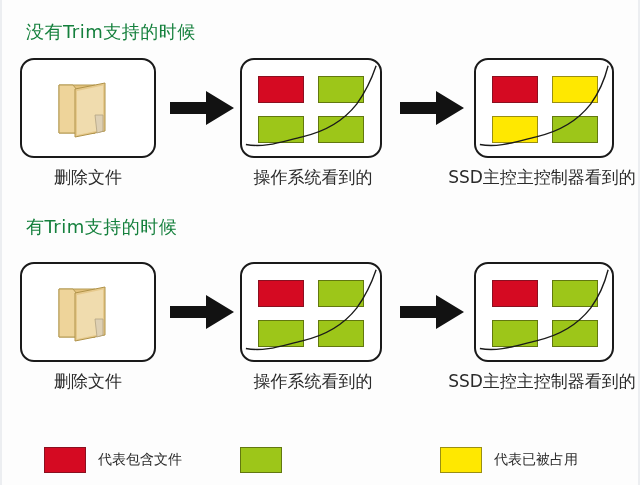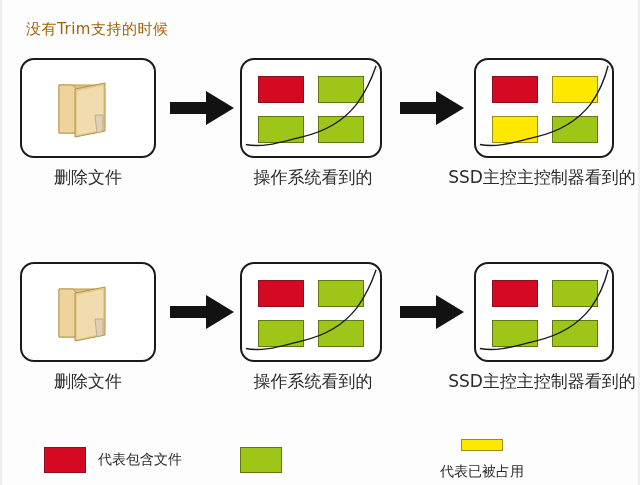--- a/index.html
+++ b/index.html
@@ -18,22 +18,22 @@
     background: #fdfdfd;
     border-left: 2px solid #eceef1;
     border-right: 2px solid #eceef1;
     box-sizing: border-box;
     overflow: hidden;
   }
 
   
   .section-title {
     position: absolute;
-    font-size: 15px;
-    color: #a16207;
+    font-size: 18px;
+    color: #15803d;
     letter-spacing: 0.5px;
     white-space: nowrap;
   }
   #title-row-0 { left: 24px; top: 20px; }
   #title-row-1 { left: 24px; top: 215px; }
 
   
   .row {
     position: absolute;
     left: 0;
@@ -130,21 +130,21 @@
     position: absolute;
     top: 14px;
     display: flex;
     align-items: center;
     gap: 12px;
     height: 42px;
     font-family: Liberation Mono, monospace;
   }
   #legend-item-0 { left: 42px; }
   #legend-item-1 { left: 238px; }
-  #legend-item-2 { left: 438px; flex-direction: column; }
+  #legend-item-2 { left: 438px; }
   .legend-swatch {
     width: 42px;
     height: 26px;
     box-sizing: border-box;
     border: 1px solid #6e7a14;
   }
   .legend-label {
     font-size: 14px;
     color: #2b2b2b;
     white-space: nowrap;
@@ -212,20 +212,21 @@
           <path d="M4 88 C 24 92, 44 84, 62 80 C 84 75, 104 64, 118 46 C 128 32, 133 18, 136 6" fill="none" stroke="#1a1a1a" stroke-width="1.4"></path>
         </svg>
       </div>
     </div>
 
     <div class="caption cap-folder">删除文件</div>
     <div class="caption cap-os">操作系统看到的</div>
     <div class="caption cap-ssd">SSD主控主控制器看到的</div>
   </div>
 
+  <div class="section-title" id="title-row-1">有Trim支持的时候</div>
 
   <div class="row" id="row-1">
 
     <div class="panel panel-folder">
       <svg class="folder-icon" viewBox="0 0 70 66">
         <path d="M6 10 L6 58 L42 58 L42 10 Z" fill="#e3c27d" stroke="#b59a52" stroke-width="1"></path>
         <path d="M6 10 L20 10 L24 15 L42 15 L42 58 L6 58 Z" fill="#eed49a" stroke="#b59a52" stroke-width="1"></path>
         <path d="M22 14 L22 62 L52 56 L52 8 Z" fill="#e6c98c" stroke="#b09349" stroke-width="1"></path>
         <path d="M24 16 L24 60 L50 54.5 L50 10.5 Z" fill="#f0dcae" stroke="none"></path>
         <path d="M42 40 L50 40 L50 56 L44 58 Z" fill="#ded0b4" stroke="#b3a383" stroke-width="0.8"></path>

